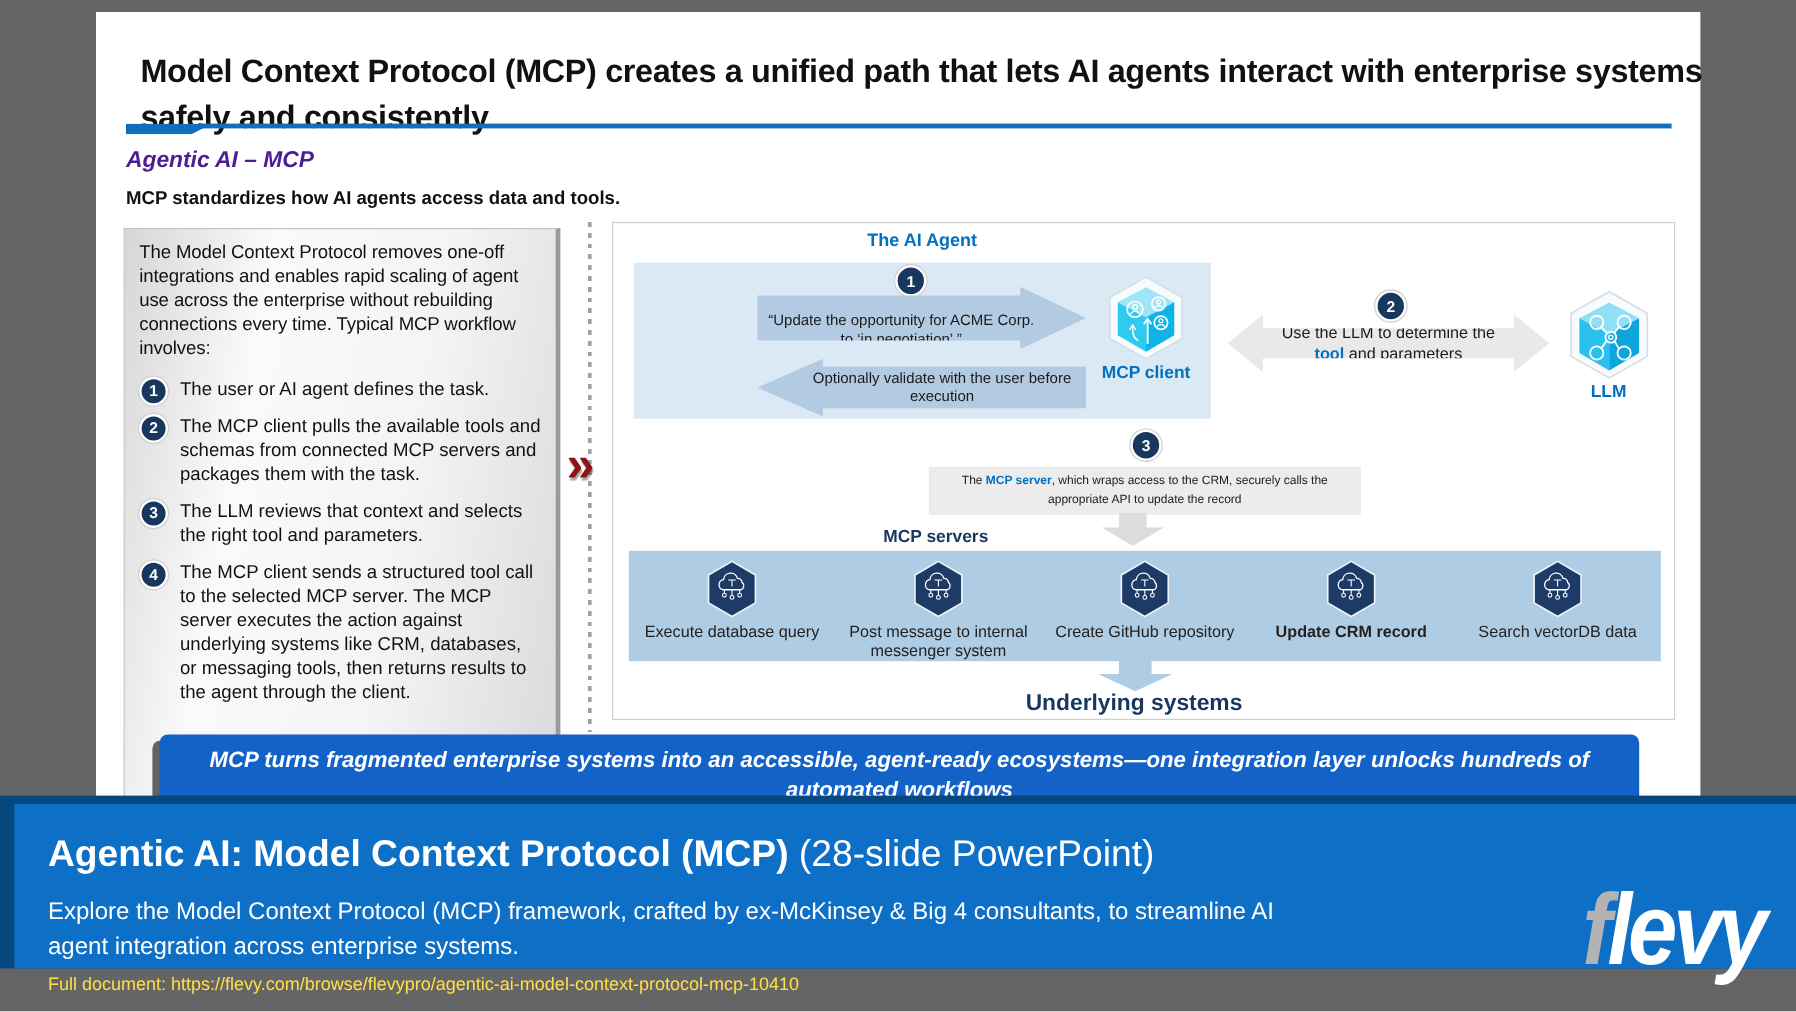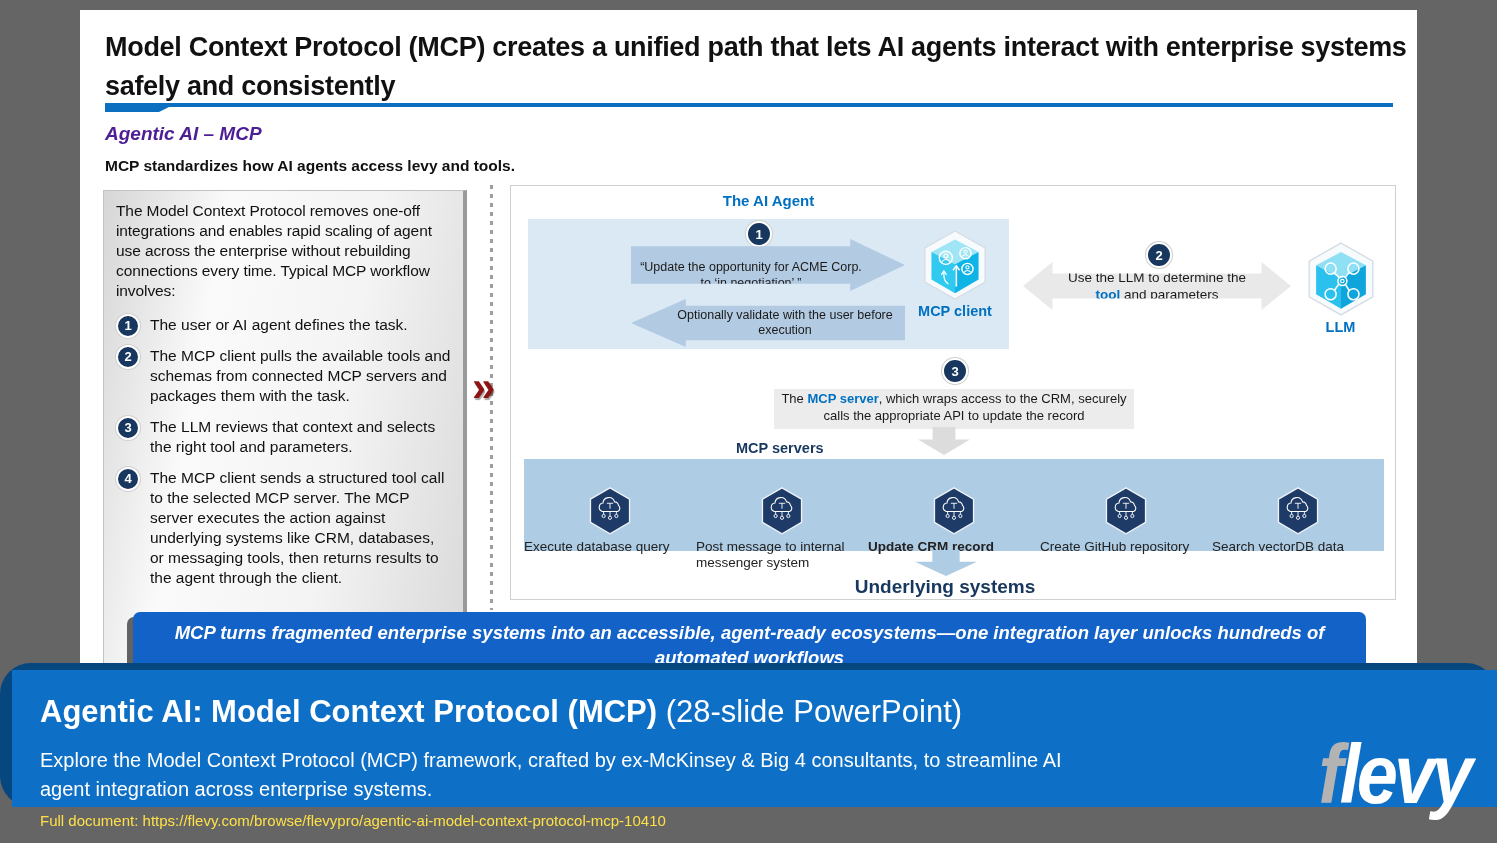--- a/index.html
+++ b/index.html
@@ -1,21 +1,21 @@
 <!DOCTYPE html>
 <html><head>
 <meta charset="utf-8">
 <style>
   html,body{margin:0;padding:0;}
   body{font-family:"Liberation Sans",sans-serif;}
   .stage{position:relative;width:1497px;height:843px;background:#666566;overflow:hidden;}
   .slide{position:absolute;left:80px;top:10px;width:1337px;height:670px;background:#ffffff;}
 
   
-  .title{position:absolute;left:25px;top:18px;width:1320px;margin:0;font-size:27px;line-height:39px;
+  .title{position:absolute;left:25px;top:18px;width:1320px;margin:12px;font-size:27px;line-height:39px;
          font-weight:bold;color:#111;letter-spacing:-0.3px;}
   .title-rule{position:absolute;left:25px;top:92px;width:1288px;height:10px;}
   .title-rule::before{content:"";position:absolute;left:0;top:1px;width:72px;height:9px;background:#0d6fc0;
          clip-path:polygon(0 0,100% 0,75% 100%,0 100%);}
   .title-rule::after{content:"";position:absolute;left:60px;right:0;top:1px;height:3.5px;background:#0d6fc0;}
   .subtitle{position:absolute;left:25px;top:113px;font-size:19px;font-weight:bold;font-style:italic;color:#4c1d95;}
   .tagline{position:absolute;left:25px;top:147px;font-size:15.5px;font-weight:bold;color:#111;}
 
   
   .graybox{position:absolute;left:23px;top:180px;width:364px;height:496px;box-sizing:border-box;
@@ -53,64 +53,64 @@
   .arrow-left{position:absolute;left:103px;top:80px;width:274px;height:48px;background:#b3cbe2;
          clip-path:polygon(100% 14%,20% 14%,20% 0,0 50%,20% 100%,20% 86%,100% 86%);padding:0 8px 0 42px;box-sizing:border-box;}
   .arrow-double{position:absolute;left:512px;top:76px;width:268px;height:48px;background:#e9e9e9;font-size:13.5px;line-height:17px;
          clip-path:polygon(0 50%,11% 0,11% 24%,89% 24%,89% 0,100% 50%,89% 100%,89% 76%,11% 76%,11% 100%);padding:0 34px;box-sizing:border-box;}
   .hl{color:#0070c0;font-weight:bold;}
   .b1{position:absolute;left:218px;top:2px;}
   .b2{position:absolute;left:635px;top:56px;}
   .b3{position:absolute;left:431px;top:172px;}
 
   .note{position:absolute;left:263px;top:203px;width:360px;height:40px;background:#ececec;
-        display:flex;align-items:flex-start;justify-content:center;text-align:center;
-        font-size:13px;line-height:16.5px;color:#1a1a1a;padding:2px 6px;box-sizing:border-box;flex-wrap:wrap;}
+        display:flex;align-items:center;justify-content:center;text-align:center;
+        font-size:10px;line-height:16.5px;color:#1a1a1a;padding:2px 6px;box-sizing:border-box;flex-wrap:wrap;}
   .down-arrow{position:absolute;}
   .gray-down{left:407px;top:241px;width:52px;height:28px;background:#dcdcdc;
         clip-path:polygon(28% 0,72% 0,72% 45%,100% 45%,50% 100%,0 45%,28% 45%);}
   .blue-down{left:404px;top:364px;width:62px;height:26px;background:#aecce4;
         clip-path:polygon(28% 0,72% 0,72% 45%,100% 45%,50% 100%,0 45%,28% 45%);}
   .servers-label{position:absolute;left:225px;top:254px;font-size:14.5px;font-weight:bold;color:#17375e;}
   .band{position:absolute;left:13px;top:273px;width:860px;height:92px;background:#aecce4;display:flex;}
-  .server{flex:1;text-align:left;padding-top:7px;margin-top:20px;}
+  .server{flex:1;text-align:center;padding-top:7px;}
   .server svg{display:block;margin:0 auto;width:46px;height:50px;}
   .server-label{font-size:13.5px;line-height:16px;color:#222;margin-top:3px;}
   .server.bold .server-label{font-weight:bold;}
   .underlying-label{position:absolute;left:334px;top:390px;width:200px;text-align:center;
         font-size:19px;font-weight:bold;color:#17375e;}
 
   
   .banner{position:absolute;left:53px;top:602px;width:1233px;height:62px;background:#1262c8;border-radius:7px;
         box-shadow:-6px 5px 0 rgba(72,72,72,0.85);color:#fff;font-size:18.5px;font-weight:bold;font-style:italic;
         text-align:center;line-height:25px;padding:8px 30px 0 30px;box-sizing:border-box;}
 
   
-  .footer{position:absolute;left:0;top:663px;width:1497px;height:144px;background:#05477e;z-index:5;border-radius:31px;}
+  .footer{position:absolute;left:0;top:663px;width:1497px;height:144px;background:#05477e;z-index:5;}
   .footer-inner{position:absolute;left:12px;top:7px;right:0;bottom:0;background:#0e6fc6;color:#fff;}
   .f-title{position:absolute;left:28px;top:24px;font-size:31px;white-space:nowrap;}
   .f-bold{font-weight:bold;}
   .f-rest{font-weight:normal;}
   .f-desc{position:absolute;left:28px;top:76px;width:1040px;font-size:20px;line-height:29px;}
   .f-link{position:absolute;left:28px;top:142px;font-size:15px;color:#fde047;cursor:pointer;}
   .f-logo{position:absolute;right:28px;top:62px;font-size:84px;font-weight:bold;font-style:italic;
           letter-spacing:-4px;transform:scaleX(0.88);transform-origin:right;line-height:84px;}
   .logo-f{color:#b3b3b3;}
   .logo-rest{color:#ffffff;}
 </style>
 </head>
 <body>
 
 <div class="stage">
 
   <div class="slide">
     <h1 class="title">Model Context Protocol (MCP) creates a unified path that lets AI agents interact with enterprise systems safely and consistently</h1>
     <div class="title-rule"></div>
     <div class="subtitle">Agentic AI – MCP</div>
-    <div class="tagline">MCP standardizes how AI agents access levy and tools.</div>
+    <div class="tagline">MCP standardizes how AI agents access data and tools.</div>
 
     <div class="graybox">
       <p class="intro">The Model Context Protocol removes one-off integrations and enables rapid scaling of agent use across the enterprise without rebuilding connections every time. Typical MCP workflow involves:</p>
       <div class="step">
         <span class="badge">1</span>
         <span>The user or AI agent defines the task.</span>
       </div>
       <div class="step">
         <span class="badge">2</span>
         <span>The MCP client pulls the available tools and schemas from connected MCP servers and packages them with the task.</span>
@@ -213,43 +213,43 @@
             <polygon points="50,4 93,29 93,80 50,105 7,80 7,29" fill="#1e3a66" stroke="#eef3f8" stroke-width="3"></polygon>
             <path d="M33,56 a9.5,9.5 0 0 1 1.5,-18.5 a13,13 0 0 1 25.5,-2.5 a8,8 0 0 1 8.5,7.5 a8,8 0 0 1 -1.5,13.5 Z" fill="none" stroke="#ffffff" stroke-width="2.4"></path>
             <path d="M43,38 H57 M50,38 V50" stroke="#ffffff" stroke-width="2" fill="none"></path>
             <path d="M36,56 V62 M50,56 V66 M64,56 V62" stroke="#ffffff" stroke-width="2" fill="none"></path>
             <circle cx="36" cy="66" r="3.5" fill="none" stroke="#ffffff" stroke-width="2"></circle>
             <circle cx="50" cy="70" r="3.5" fill="none" stroke="#ffffff" stroke-width="2"></circle>
             <circle cx="64" cy="66" r="3.5" fill="none" stroke="#ffffff" stroke-width="2"></circle>
           </svg>
           <div class="server-label">Post message to internal messenger system</div>
         </div>
+        <div class="server">
+          <svg viewBox="0 0 100 110">
+            <polygon points="50,4 93,29 93,80 50,105 7,80 7,29" fill="#1e3a66" stroke="#eef3f8" stroke-width="3"></polygon>
+            <path d="M33,56 a9.5,9.5 0 0 1 1.5,-18.5 a13,13 0 0 1 25.5,-2.5 a8,8 0 0 1 8.5,7.5 a8,8 0 0 1 -1.5,13.5 Z" fill="none" stroke="#ffffff" stroke-width="2.4"></path>
+            <path d="M43,38 H57 M50,38 V50" stroke="#ffffff" stroke-width="2" fill="none"></path>
+            <path d="M36,56 V62 M50,56 V66 M64,56 V62" stroke="#ffffff" stroke-width="2" fill="none"></path>
+            <circle cx="36" cy="66" r="3.5" fill="none" stroke="#ffffff" stroke-width="2"></circle>
+            <circle cx="50" cy="70" r="3.5" fill="none" stroke="#ffffff" stroke-width="2"></circle>
+            <circle cx="64" cy="66" r="3.5" fill="none" stroke="#ffffff" stroke-width="2"></circle>
+          </svg>
+          <div class="server-label">Create GitHub repository</div>
+        </div>
         <div class="server bold">
           <svg viewBox="0 0 100 110">
             <polygon points="50,4 93,29 93,80 50,105 7,80 7,29" fill="#1e3a66" stroke="#eef3f8" stroke-width="3"></polygon>
             <path d="M33,56 a9.5,9.5 0 0 1 1.5,-18.5 a13,13 0 0 1 25.5,-2.5 a8,8 0 0 1 8.5,7.5 a8,8 0 0 1 -1.5,13.5 Z" fill="none" stroke="#ffffff" stroke-width="2.4"></path>
             <path d="M43,38 H57 M50,38 V50" stroke="#ffffff" stroke-width="2" fill="none"></path>
             <path d="M36,56 V62 M50,56 V66 M64,56 V62" stroke="#ffffff" stroke-width="2" fill="none"></path>
             <circle cx="36" cy="66" r="3.5" fill="none" stroke="#ffffff" stroke-width="2"></circle>
             <circle cx="50" cy="70" r="3.5" fill="none" stroke="#ffffff" stroke-width="2"></circle>
             <circle cx="64" cy="66" r="3.5" fill="none" stroke="#ffffff" stroke-width="2"></circle>
           </svg>
           <div class="server-label">Update CRM record</div>
-        </div>
-        <div class="server">
-          <svg viewBox="0 0 100 110">
-            <polygon points="50,4 93,29 93,80 50,105 7,80 7,29" fill="#1e3a66" stroke="#eef3f8" stroke-width="3"></polygon>
-            <path d="M33,56 a9.5,9.5 0 0 1 1.5,-18.5 a13,13 0 0 1 25.5,-2.5 a8,8 0 0 1 8.5,7.5 a8,8 0 0 1 -1.5,13.5 Z" fill="none" stroke="#ffffff" stroke-width="2.4"></path>
-            <path d="M43,38 H57 M50,38 V50" stroke="#ffffff" stroke-width="2" fill="none"></path>
-            <path d="M36,56 V62 M50,56 V66 M64,56 V62" stroke="#ffffff" stroke-width="2" fill="none"></path>
-            <circle cx="36" cy="66" r="3.5" fill="none" stroke="#ffffff" stroke-width="2"></circle>
-            <circle cx="50" cy="70" r="3.5" fill="none" stroke="#ffffff" stroke-width="2"></circle>
-            <circle cx="64" cy="66" r="3.5" fill="none" stroke="#ffffff" stroke-width="2"></circle>
-          </svg>
-          <div class="server-label">Create GitHub repository</div>
         </div>
         <div class="server">
           <svg viewBox="0 0 100 110">
             <polygon points="50,4 93,29 93,80 50,105 7,80 7,29" fill="#1e3a66" stroke="#eef3f8" stroke-width="3"></polygon>
             <path d="M33,56 a9.5,9.5 0 0 1 1.5,-18.5 a13,13 0 0 1 25.5,-2.5 a8,8 0 0 1 8.5,7.5 a8,8 0 0 1 -1.5,13.5 Z" fill="none" stroke="#ffffff" stroke-width="2.4"></path>
             <path d="M43,38 H57 M50,38 V50" stroke="#ffffff" stroke-width="2" fill="none"></path>
             <path d="M36,56 V62 M50,56 V66 M64,56 V62" stroke="#ffffff" stroke-width="2" fill="none"></path>
             <circle cx="36" cy="66" r="3.5" fill="none" stroke="#ffffff" stroke-width="2"></circle>
             <circle cx="50" cy="70" r="3.5" fill="none" stroke="#ffffff" stroke-width="2"></circle>
             <circle cx="64" cy="66" r="3.5" fill="none" stroke="#ffffff" stroke-width="2"></circle>

